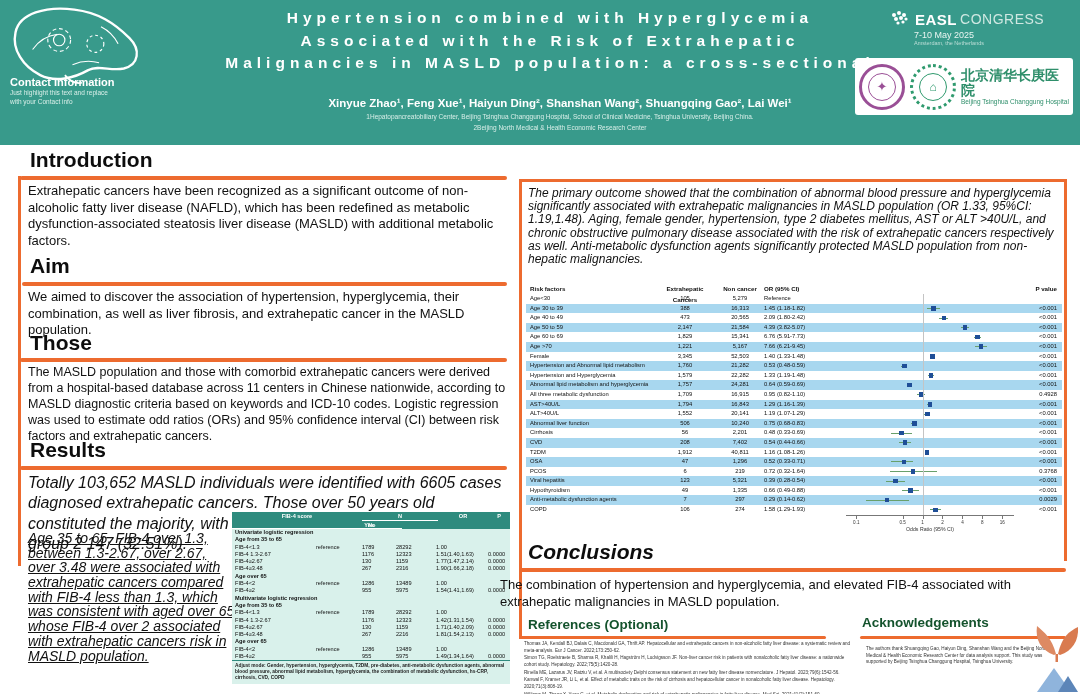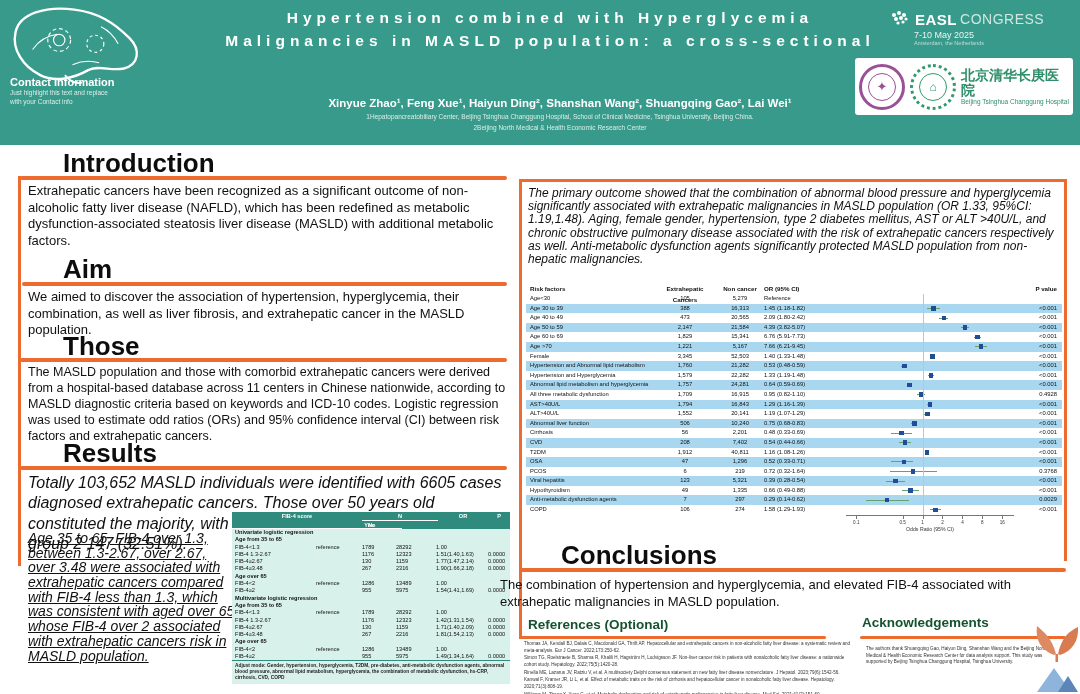--- a/index.html
+++ b/index.html
@@ -28,21 +28,21 @@
   .seal1{border:3px solid #9a4f96;color:#9a4f96;font-size:15px;}
   .seal1 i{width:26px;height:26px;border:1.5px solid #9a4f96;border-radius:50%;display:flex;
            align-items:center;justify-content:center;font-style:normal;font-size:13px;}
   .seal2{border:3px dotted #2f9a6e;color:#2f9a6e;}
   .seal2 i{width:26px;height:26px;border:1.5px solid #2f9a6e;border-radius:50%;display:flex;
            align-items:center;justify-content:center;font-style:normal;font-size:12px;}
   .hosp-names{display:flex;flex-direction:column;line-height:1.1;}
   .hosp-cn{font-size:14px;font-weight:bold;color:#2f8f6b;font-family:"DejaVu Serif",serif;}
   .hosp-en{font-size:6.5px;color:#2f8f6b;}
   
-  .h1{position:absolute;font-size:26px;font-weight:bold;color:#0d0d0d;margin-left:33px;}
+  .h1{position:absolute;font-size:21px;font-weight:bold;color:#0d0d0d;}
   .h2{position:absolute;font-size:13.5px;font-weight:bold;color:#14532d;}
   .obar{position:absolute;height:4px;background:#ed6b2f;border-radius:2px;}
   .obar3{position:absolute;height:3px;background:#ed6b2f;border-radius:2px;}
   .oline{position:absolute;background:#ed6b2f;}
   .para{position:absolute;font-size:13px;line-height:1.27;color:#111;}
   .ital{font-style:italic;}
   
   .fib{position:absolute;left:232px;top:512px;width:278px;font-size:5.6px;}
   .fib-head{background:#2e8b7e;color:#fff;font-weight:bold;}
   .fib-h1,.fib-h2{display:flex;height:9px;line-height:9px;}
@@ -98,20 +98,21 @@
       <path d="M10,32 C14,12 42,4 72,8 C97,11 114,22 130,38 C142,50 140,66 124,70 C110,73 98,66 86,72 C72,80 52,85 36,77 C18,68 6,50 10,32 Z" fill="none" stroke="#ffffff" stroke-width="2.5"></path>
       <circle cx="56" cy="40" r="12" fill="none" stroke="#ffffff" stroke-width="1.2" stroke-dasharray="4 3"></circle>
       <circle cx="56" cy="40" r="6" fill="none" stroke="#ffffff" stroke-width="1.2"></circle>
       <circle cx="94" cy="44" r="9" fill="none" stroke="#ffffff" stroke-width="1.2" stroke-dasharray="3 3"></circle>
       <path d="M28,50 q10,-14 26,-16 M70,66 q14,-6 28,-2 M100,26 q12,6 18,18" fill="none" stroke="#ffffff" stroke-width="1.2"></path>
       <path d="M62,77 q8,10 18,8" fill="none" stroke="#ffffff" stroke-width="1.8"></path>
     </svg>
 
     <div class="title">
       <div>Hypertension combined with Hyperglycemia</div>
+      <div>Associated with the Risk of Extrahepatic</div>
       <div>Malignancies in MASLD population: a cross-sectional</div>
     </div>
 
     <div class="authors">Xinyue Zhao¹, Feng Xue¹, Haiyun Ding², Shanshan Wang², Shuangqing Gao², Lai Wei¹</div>
     <div class="affil" style="top:113px;">1Hepatopancreatobiliary Center, Beijing Tsinghua Changgung Hospital, School of Clinical Medicine, Tsinghua University, Beijing China.</div>
     <div class="affil" style="top:124px;">2Beijing North Medical &amp; Health Economic Research Center</div>
 
     <div class="contact">
       <div class="ct">Contact Information</div>
       <div class="cl">Just highlight this text and replace</div>
@@ -572,21 +573,21 @@
           <div class="tick" style="left: 69.3051%;"></div>
           <div class="ticklab" style="left: 69.3051%;">4</div>
           <div class="tick" style="left: 81.1795%;"></div>
           <div class="ticklab" style="left: 81.1795%;">8</div>
           <div class="tick" style="left: 93.0539%;"></div>
           <div class="ticklab" style="left: 93.0539%;">16</div>
         </div>
     </div>
   </div>
 
-  <div class="h1" style="left:528px;top:540px;">Conclusions</div>
+  <div class="h1" style="left:528px;top:540px;font-style:italic;">Conclusions</div>
   <div class="obar" style="left:520px;top:568px;width:546px;"></div>
   <div class="para" style="left:500px;top:577px;width:520px;">The combination of hypertension and hyperglycemia, and elevated FIB-4 associated with extrahepatic malignancies in MASLD population.</div>
 
   <div class="h2" style="left:528px;top:617px;">References (Optional)</div>
   <div class="obar3" style="left:520px;top:636px;width:306px;"></div>
   <div class="tiny" style="left:524px;top:641px;width:334px;" id="refs-list">
       <div>Thomas JA, Kendall BJ, Dalais C, Macdonald GA, Thrift AP. Hepatocellular and extrahepatic cancers in non-alcoholic fatty liver disease: a systematic review and meta-analysis. Eur J Cancer. 2022;173:250-62.</div>
       <div>Simon TG, Roelstraete B, Sharma R, Khalili H, Hagström H, Ludvigsson JF. Non-liver cancer risk in patients with nonalcoholic fatty liver disease: a nationwide cohort study. Hepatology. 2022;75(5):1420-28.</div>
       <div>Rinella ME, Lazarus JV, Ratziu V, et al. A multisociety Delphi consensus statement on new fatty liver disease nomenclature. J Hepatol. 2023;79(6):1542-56.</div>
       <div>Kanwal F, Kramer JR, Li L, et al. Effect of metabolic traits on the risk of cirrhosis and hepatocellular cancer in nonalcoholic fatty liver disease. Hepatology. 2020;71(3):808-19.</div>

